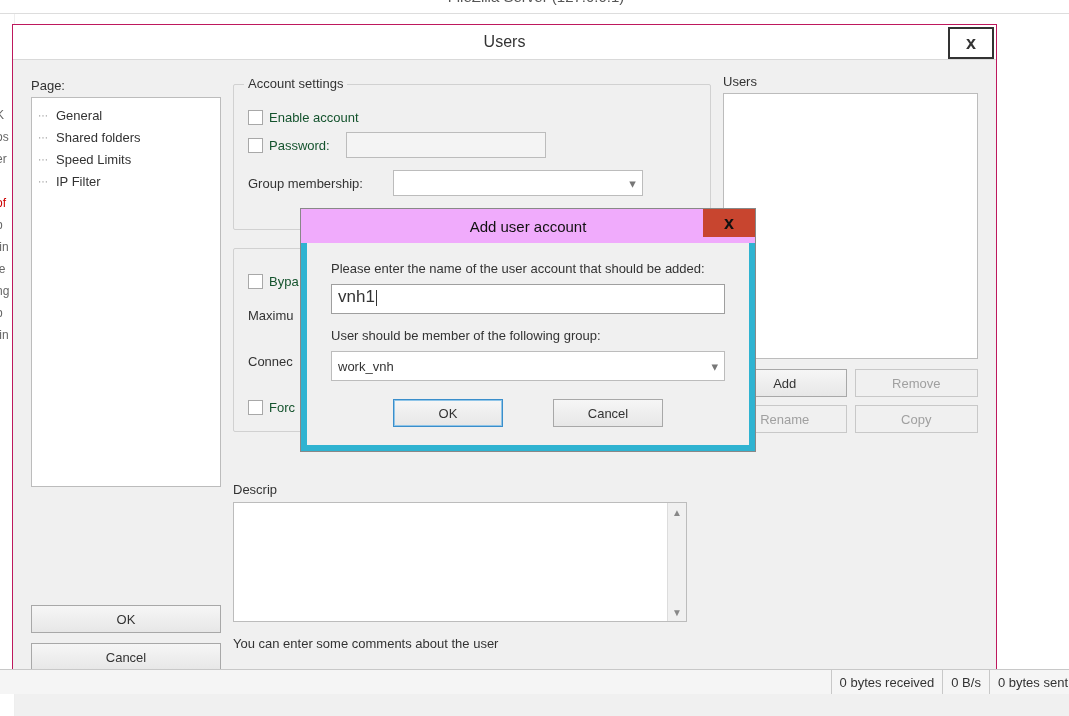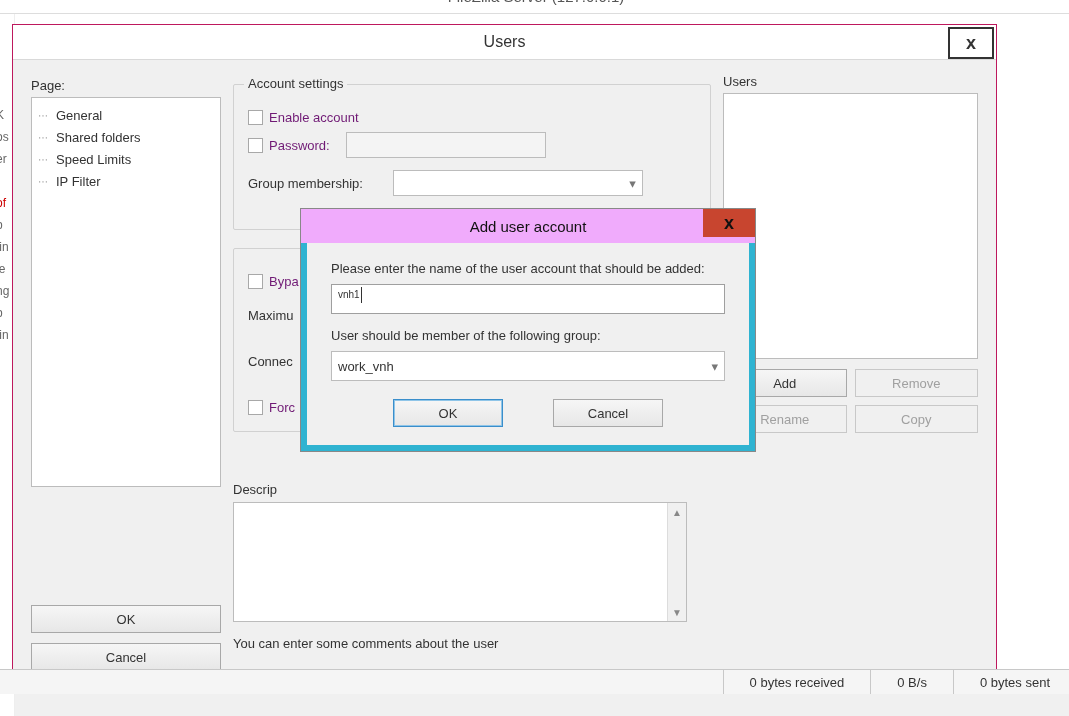--- a/index.html
+++ b/index.html
@@ -200,21 +200,21 @@
     align-items: center;
     height: 28px;
     gap: 6px;
   }
   .checkbox {
     width: 15px; height: 15px;
     border: 1px solid #a8a8a8;
     background: #fff;
     box-sizing: border-box;
   }
-  .disabled-text { color: #701a75; }
+  .disabled-text { color: #14532d; }
   .text-input {
     border: 1px solid #bcbcbc;
     background: #fff;
     height: 26px;
     box-sizing: border-box;
     padding: 2px 6px;
     font-size: 13px;
   }
   .text-input.disabled { background: #f4f4f4; }
 
@@ -312,21 +312,21 @@
     border-top: 1px solid #c8c8c8;
     background: #f5f5f5;
     display: flex;
     justify-content: flex-end;
     align-items: center;
     font-size: 13px;
     color: #333;
   }
   .status-cell {
     border-left: 1px solid #c8c8c8;
-    padding: 0 26px;
+    padding: 0 8px;
     height: 100%;
     display: flex;
     align-items: center;
   }
 
   
   .add-user-dialog {
     position: absolute;
     left: 305px;
     top: 195px;
@@ -365,21 +365,21 @@
   .add-body {
     padding: 18px 24px 18px 24px;
   }
   .add-body p { margin: 0 0 8px 0; font-size: 13px; }
   .add-input {
     width: 100%;
     border: 1px solid #9f9f9f;
     height: 30px;
     padding: 2px 6px;
     box-sizing: border-box;
-    font-size: 10px;
+    font-size: 17px;
     background: #fff;
     margin-bottom: 14px;
   }
   .add-combo { width: 100%; height: 30px; margin-bottom: 18px; }
   .add-buttons {
     display: flex;
     gap: 50px;
     justify-content: center;
   }
   .caret {

